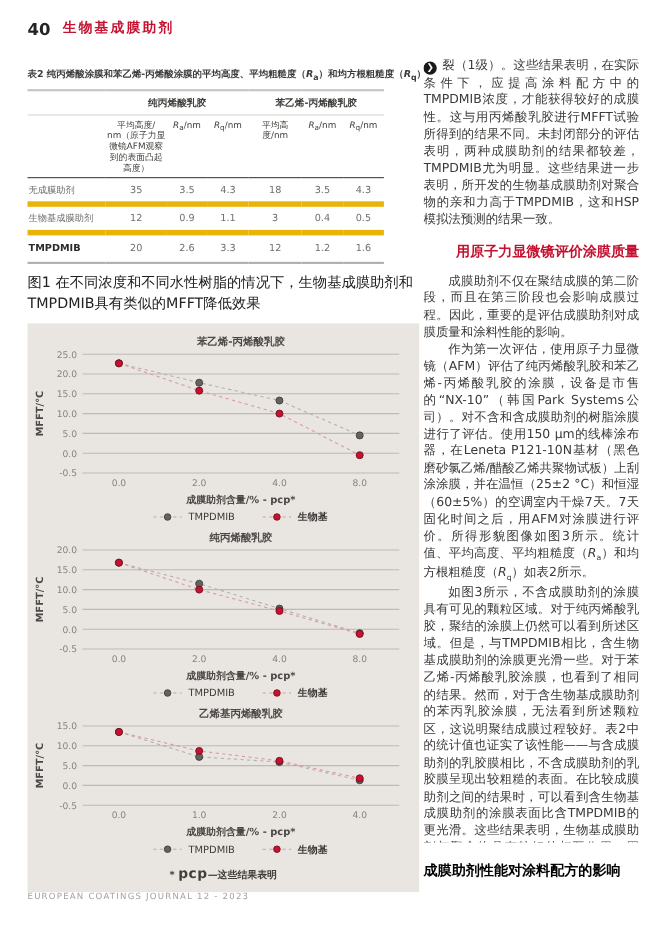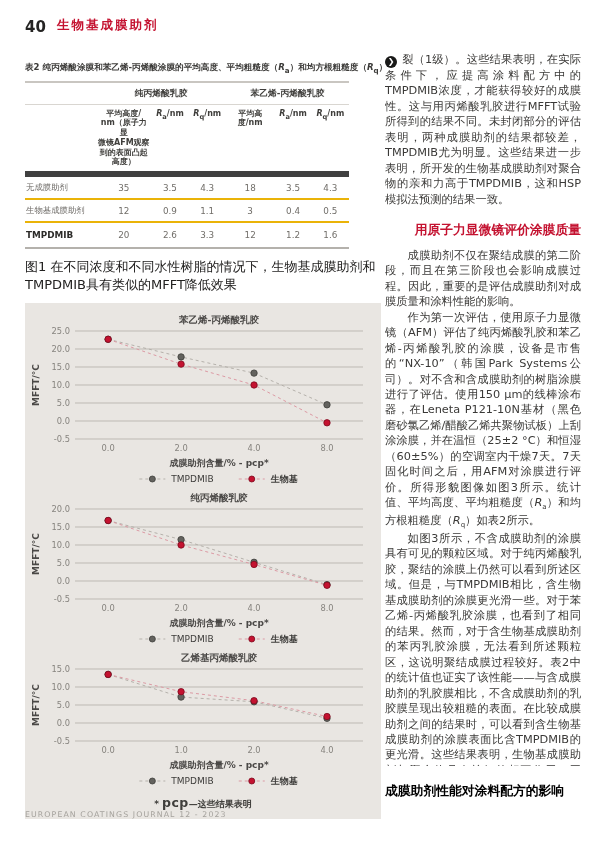--- a/index.html
+++ b/index.html
@@ -10,24 +10,24 @@
   .page-num{position:absolute;left:25px;top:18px;font-size:15px;font-weight:bold;color:#252423;}
   .page-title{position:absolute;left:57px;top:17px;font-size:12.5px;font-weight:bold;color:#c41230;letter-spacing:2px;}
 
   
   .left-col{position:absolute;left:25px;top:62px;width:324px;}
   .tbl-caption{font-size:8.6px;font-weight:600;color:#3c3b39;white-space:nowrap;margin-bottom:6px;}
   .tbl-caption i{font-style:italic;}
   table.tbl{width:100%;border-collapse:collapse;border-top:2px solid #c9c6c1;border-bottom:2px solid #b4b1ac;table-layout:fixed;}
   .tbl th,.tbl td{font-weight:normal;}
   .group-row th{font-size:8.8px;font-weight:bold;color:#3f3e3b;text-align:center;border-bottom:1px solid #d9d6d1;padding:5px 0 4px;}
-  .sub-row th{font-size:8px;font-weight:bold;color:#3f3e3b;text-align:center;vertical-align:top;
-              border-bottom:6px solid #404040;line-height:1.22;padding:4px 1px;}
+  .sub-row th{font-size:8px;font-weight:normal;color:#3f3e3b;text-align:center;vertical-align:top;
+              border-bottom:1px solid #404040;line-height:1.22;padding:4px 1px;}
   .sub-row th i{font-style:italic;}
-  .tbl tbody td{font-size:8.8px;color:#716e69;text-align:center;border-bottom:2px solid #eab308;padding:5px 1px;}
+  .tbl tbody td{font-size:8.8px;color:#716e69;text-align:center;border-bottom:5px solid #eab308;padding:5px 1px;}
   .tbl tbody tr:last-child td{border-bottom:none;padding:7px 1px;}
   .tbl td.row-label{text-align:left;font-size:8.4px;color:#6f6c68;}
   .tbl tr.bold td.row-label{font-weight:bold;color:#2c2b29;font-size:8.8px;}
 
   .fig-caption{margin-top:9px;font-size:13px;font-weight:normal;color:#222120;line-height:1.4;width:352px;}
 
   .chart-panel{margin-top:8px;background:#e9e6e2;padding:8px 4px 8px;width:348px;}
   .chart-block{line-height:0;}
   .chart-footnote{text-align:center;font-size:9px;font-weight:bold;color:#3f3e3b;margin-top:5px;line-height:14px;}
   .chart-footnote .pcp{font-size:12.5px;font-weight:bold;letter-spacing:0.5px;}

